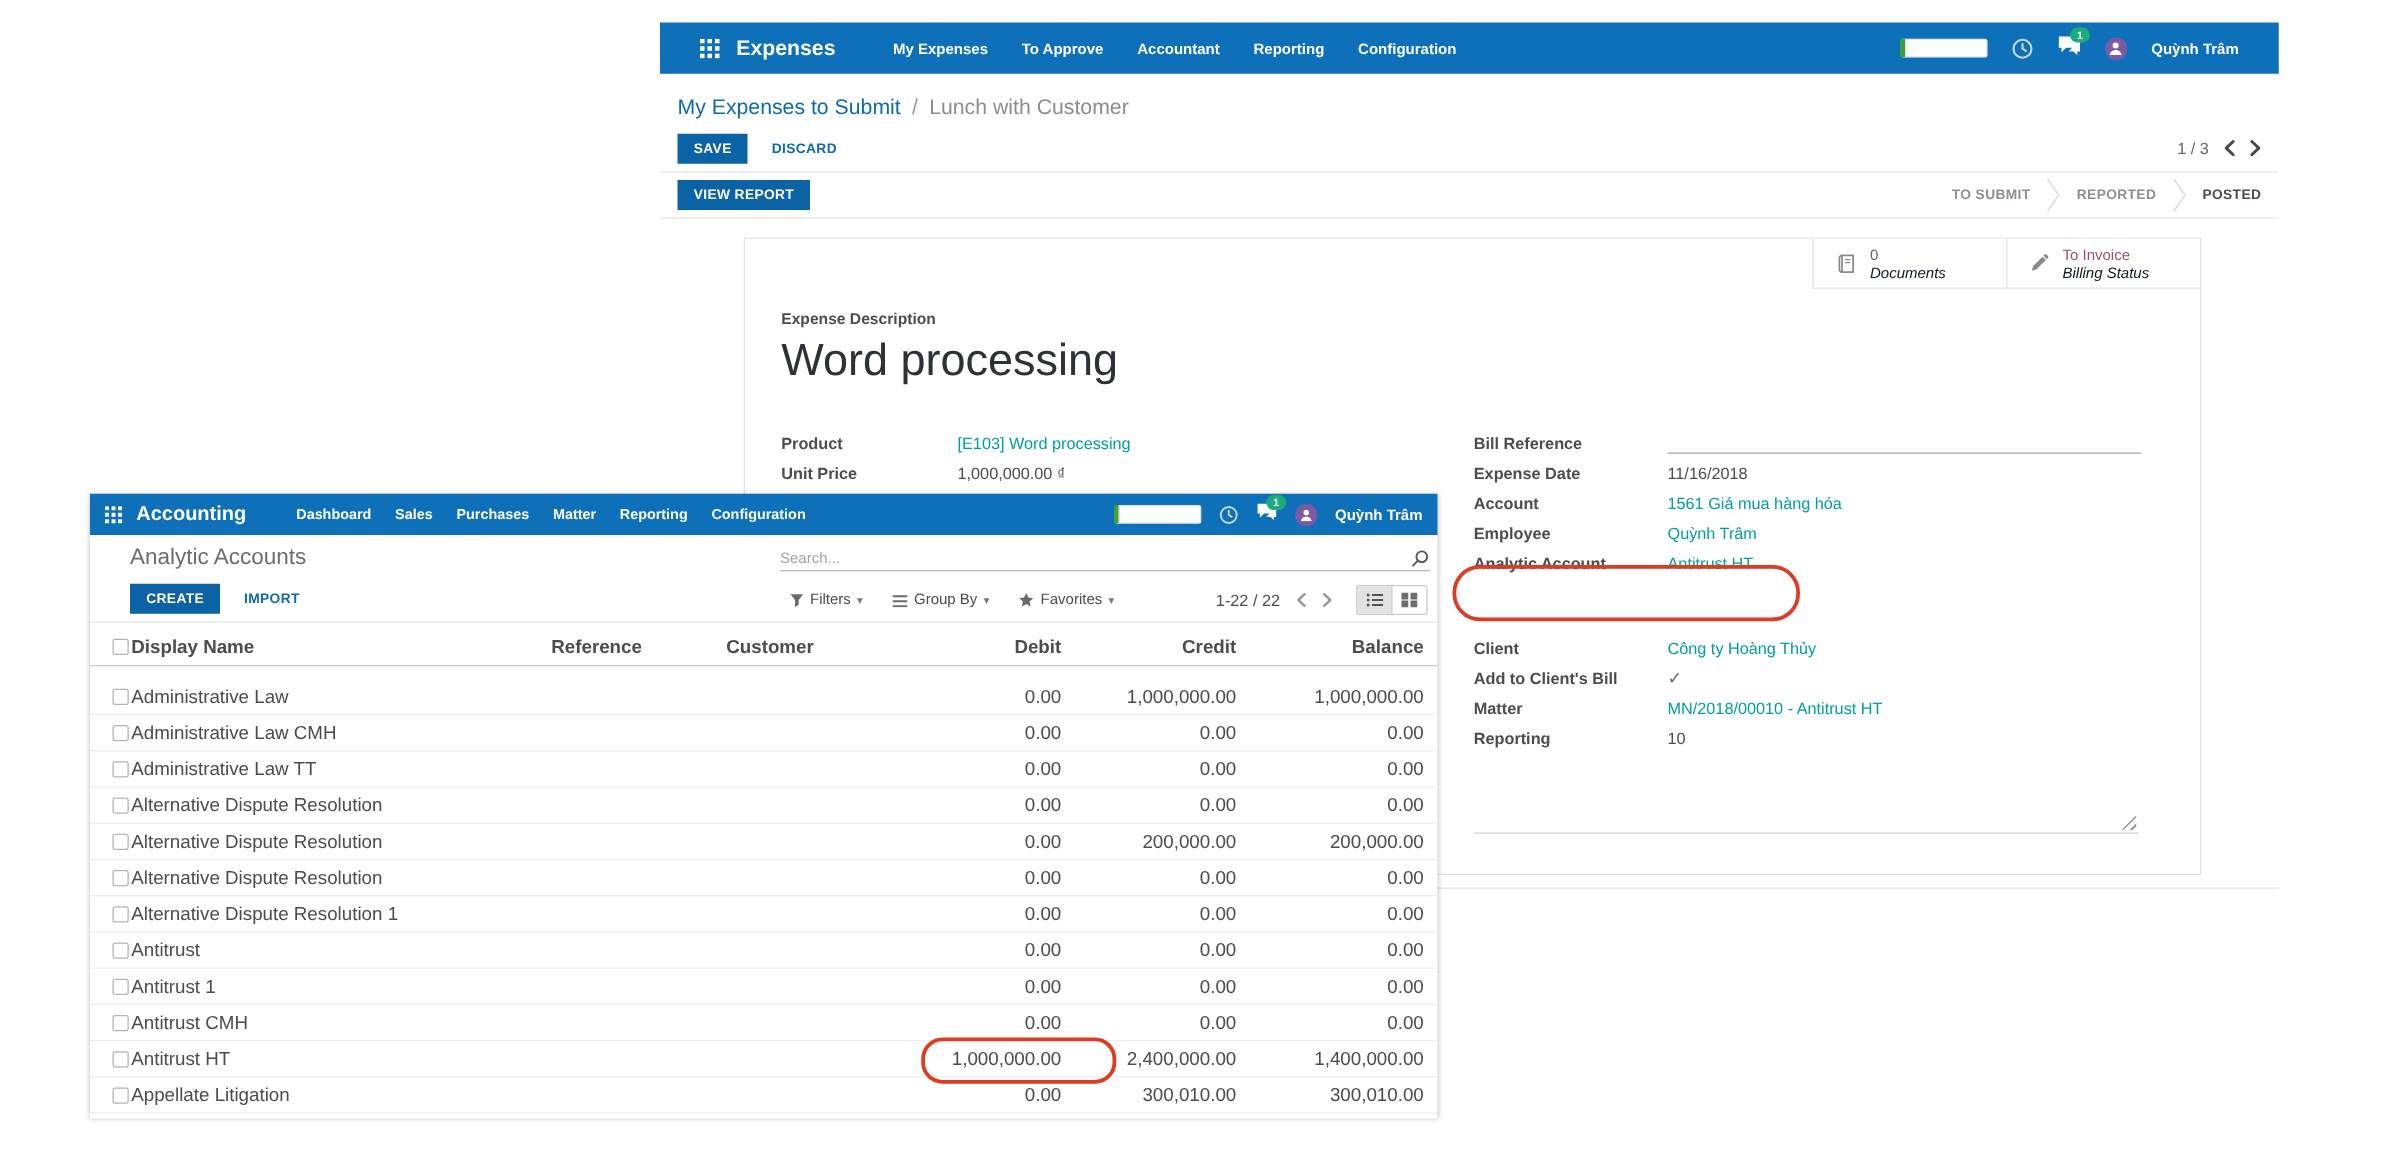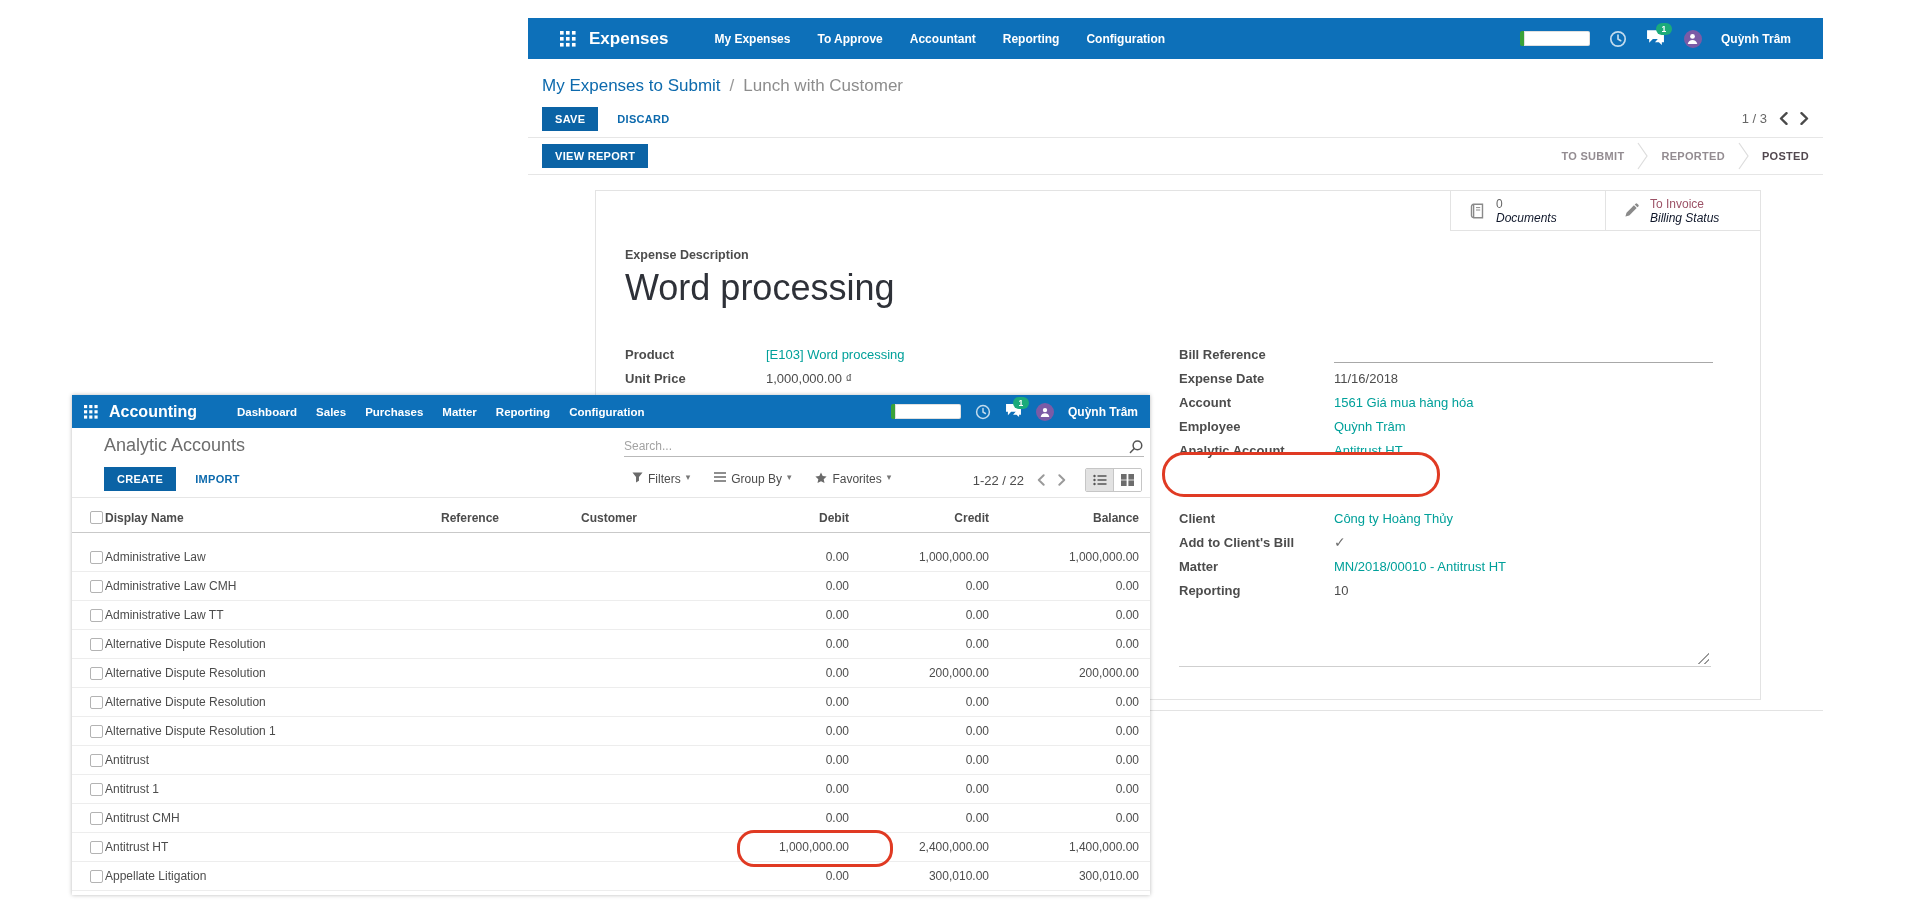--- a/index.html
+++ b/index.html
@@ -78,31 +78,31 @@
   #acc-nav .nav-menus{margin-left:40px;gap:19px;font-size:11.5px;}
   #acc-nav .nav-right{gap:14px;}
   #acc-title{position:absolute;left:32px;top:40px;font-size:18px;color:#6d6d6d;}
   #acc-search{position:absolute;left:552px;top:41px;width:520px;height:21px;border-bottom:1px solid #b9b9b9;display:flex;align-items:center;box-sizing:border-box;justify-content:space-between;}
   #acc-search input{border:none;outline:none;flex:1;font-size:12px;color:#4c4c4c;background:transparent;
                     font-family:"Liberation Sans","DejaVu Sans",sans-serif;padding:0;}
   #acc-search input::placeholder{color:#a3a3a3;}
   #acc-search .icn{color:#555;margin-left:6px;}
   #acc-btn-row{position:absolute;left:32px;top:72px;height:24px;display:flex;align-items:center;}
   #acc-filters{position:absolute;left:560px;top:77px;display:flex;align-items:center;gap:24px;font-size:12px;color:#4c4c4c;}
-  .filter-item{display:flex;align-items:flex-start;gap:5px;cursor:pointer;}
+  .filter-item{display:flex;align-items:flex-end;gap:5px;cursor:pointer;}
   .f-icn{color:#6a6a6a;}
   .caret{font-size:9px;color:#777;}
   #acc-pagergroup{position:absolute;right:8px;top:73px;display:flex;align-items:center;gap:13px;}
   #acc-pager-text{font-size:13px;color:#4c4c4c;}
   .view-switch{display:flex;border:1px solid #c6c6c6;border-radius:2px;overflow:hidden;margin-left:6px;}
   .vs-btn{width:27px;height:22px;display:flex;align-items:center;justify-content:center;color:#6d6d6d;background:#fff;cursor:pointer;}
   .vs-btn.active{background:#e2e2e2;color:#555;}
   .vs-btn + .vs-btn{border-left:1px solid #c6c6c6;}
   #acc-cp-divider{position:absolute;left:0;right:0;top:102px;border-bottom:1px solid #e6e6e6;}
-  #acc-table{position:absolute;left:0;right:0;top:108px;font-size:12px;}
+  #acc-table{position:absolute;left:0;right:0;top:108px;font-size:15px;}
   .trow{display:grid;grid-template-columns:15px 336px 140px 148px 120px 140px 150px;align-items:center;
         padding:0 11px 0 18px;height:29px;border-bottom:1px solid #ededed;box-sizing:border-box;cursor:pointer;}
   .trow.thead{height:30px;font-weight:bold;border-bottom:1px solid #c9c9c9;margin-bottom:10px;cursor:default;}
   .cell-num{text-align:right;}
   .checkbox{width:13px;height:13px;border:1px solid #b3b3b3;border-radius:2px;background:#fff;box-sizing:border-box;cursor:pointer;}
 
   
   .annotation{position:absolute;border:3px solid #e03a23;border-radius:22px;z-index:40;pointer-events:none;}
   #circle-analytic{left:1162px;top:452px;width:272px;height:39px;}
   #circle-debit{left:737px;top:830px;width:150px;height:31px;border-radius:17px;}

